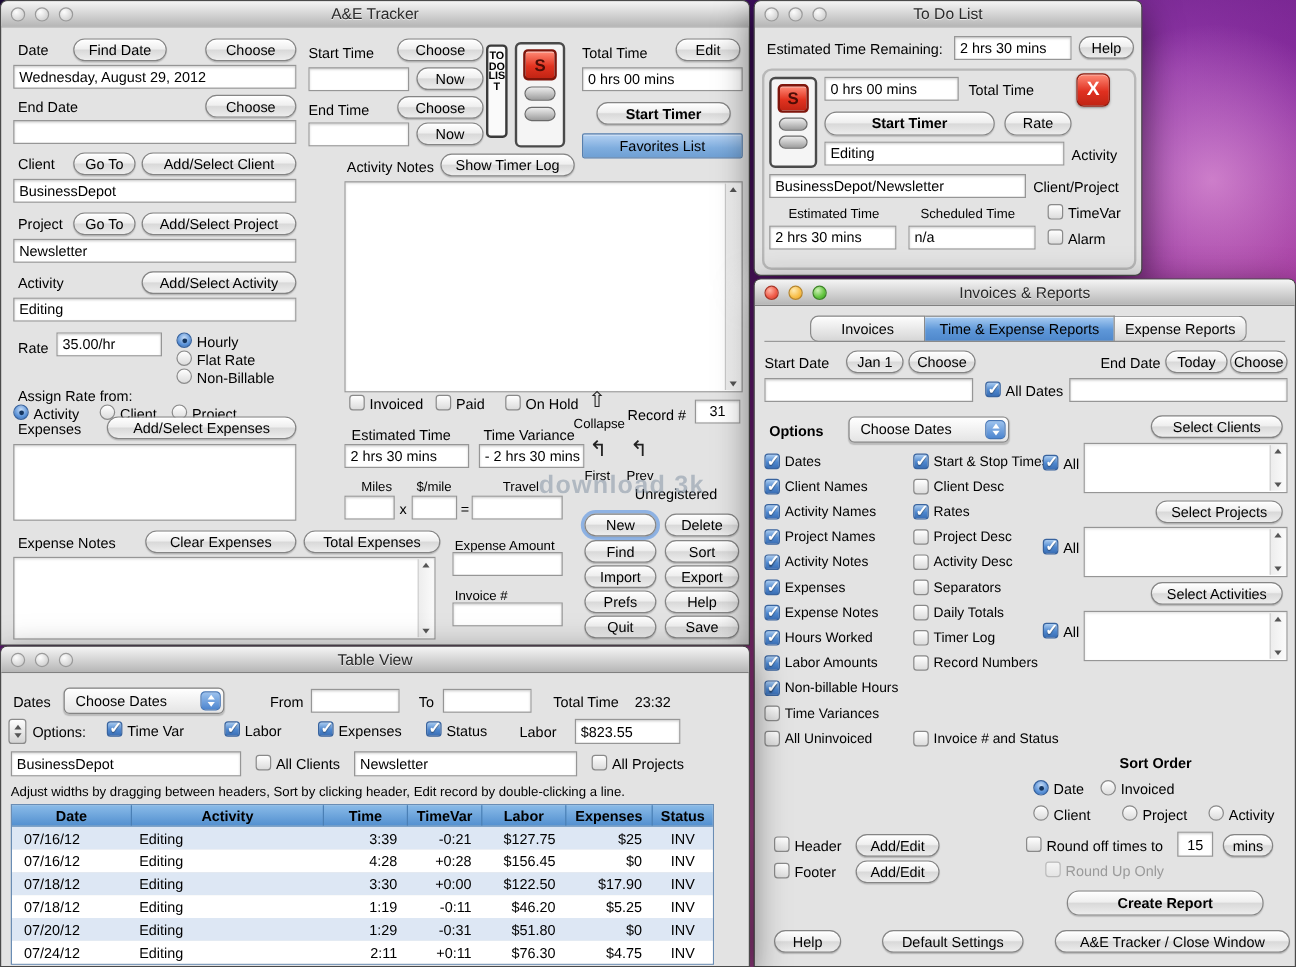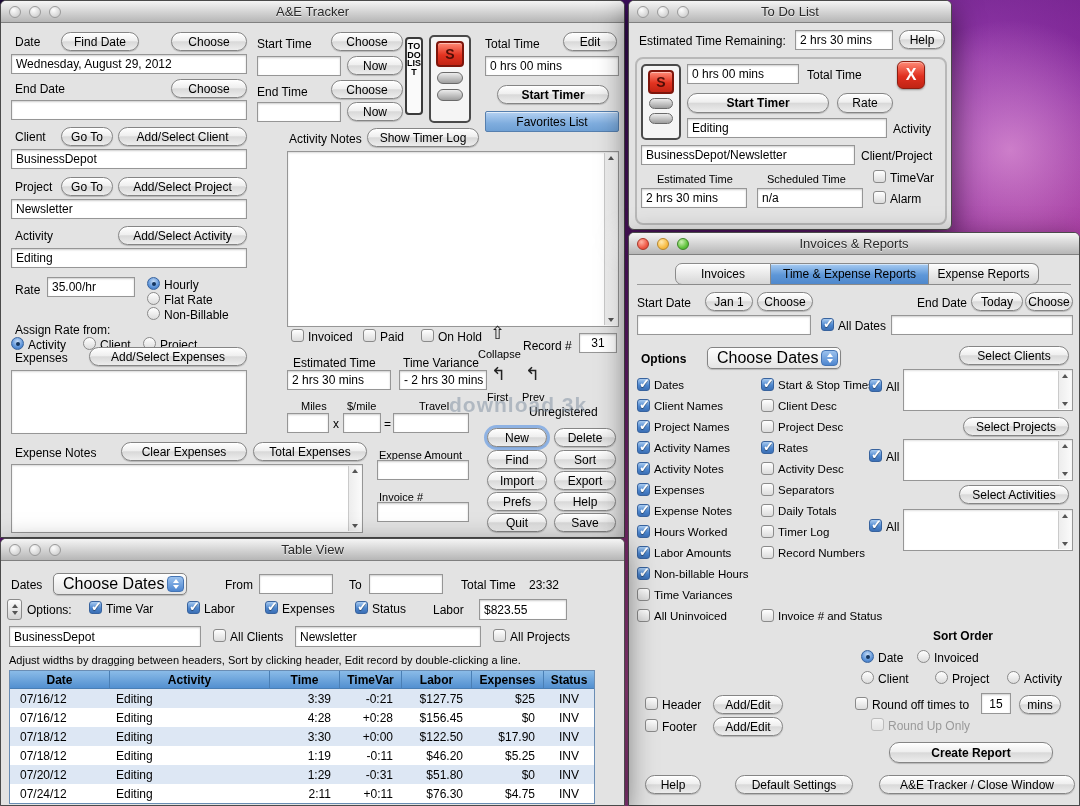--- a/index.html
+++ b/index.html
@@ -49,21 +49,21 @@
   .radio { border-radius:50%; }
   .cb.checked { background:linear-gradient(#a9cbf0,#4d87cf 55%,#3b6fb5); border-color:#38639e; }
   .cb.checked::after { content:"✓"; position:absolute; left:1px; top:-3px; color:#fff;
     font-size:13px; font-weight:bold; text-shadow:0 1px 1px rgba(0,0,0,.45); }
   .cb.disabled { background:linear-gradient(#f4f4f4,#e4e4e4); border-color:#bcbcbc; }
   .radio.selected { background:radial-gradient(circle at 50% 32%, #c6dcf6, #5a92d8 62%, #3b6fb5); border-color:#38639e; }
   .radio.selected::after { content:""; position:absolute; left:4px; top:4px; width:4px; height:4px;
     border-radius:50%; background:#14355f; }
   .popup { position:absolute; height:22px; border:1px solid #848484; border-radius:5px;
     background:linear-gradient(#ffffff,#e4e4e4); box-shadow:0 1px 1px rgba(0,0,0,.18);
-    display:flex; align-items:center; padding:0 26px 0 9px; font-size:16px; white-space:nowrap; }
+    display:flex; align-items:center; padding:0 26px 0 9px; font-size:12px; white-space:nowrap; }
   .popcap { position:absolute; right:2px; top:2px; bottom:2px; width:17px; border-radius:4px;
     background:linear-gradient(#9cc2ee,#4e86cf); border:1px solid #4474b4;
     display:flex; flex-direction:column; align-items:center; justify-content:center; gap:2px; }
   .tri { width:0; height:0; border-left:3px solid transparent; border-right:3px solid transparent; }
   .tri-up { border-bottom:4px solid #fff; }
   .tri-down { border-top:4px solid #fff; }
   .tri-up.gray { border-bottom-color:#555; }
   .tri-down.gray { border-top-color:#555; }
   .vscroll { position:absolute; top:1px; bottom:1px; right:1px; width:13px;
     background:linear-gradient(to right,#ededed,#fafafa); border-left:1px solid #cacaca;
@@ -374,29 +374,29 @@
       <span class="cg-label r">Start &amp; Stop Times</span>
     </div>
       <div class="cg-row">
       <span class="cb cb-l checked"></span>
       <span class="cg-label l">Client Names</span>
       <span class="cb cb-r"></span>
       <span class="cg-label r">Client Desc</span>
     </div>
       <div class="cg-row">
       <span class="cb cb-l checked"></span>
-      <span class="cg-label l">Project Names</span>
-      <span class="cb cb-r"></span>
-      <span class="cg-label r">Project Desc</span>
-    </div>
-      <div class="cg-row">
-      <span class="cb cb-l checked"></span>
       <span class="cg-label l">Activity Names</span>
       <span class="cb cb-r checked"></span>
       <span class="cg-label r">Rates</span>
+    </div>
+      <div class="cg-row">
+      <span class="cb cb-l checked"></span>
+      <span class="cg-label l">Project Names</span>
+      <span class="cb cb-r"></span>
+      <span class="cg-label r">Project Desc</span>
     </div>
       <div class="cg-row">
       <span class="cb cb-l checked"></span>
       <span class="cg-label l">Activity Notes</span>
       <span class="cb cb-r"></span>
       <span class="cg-label r">Activity Desc</span>
     </div>
       <div class="cg-row">
       <span class="cb cb-l checked"></span>
       <span class="cg-label l">Expenses</span>

